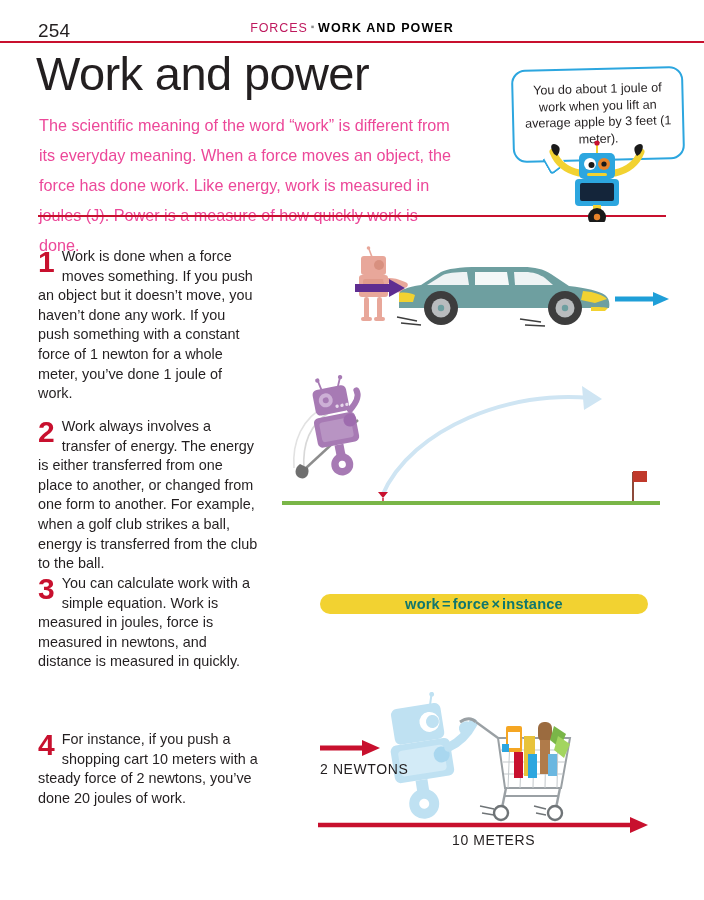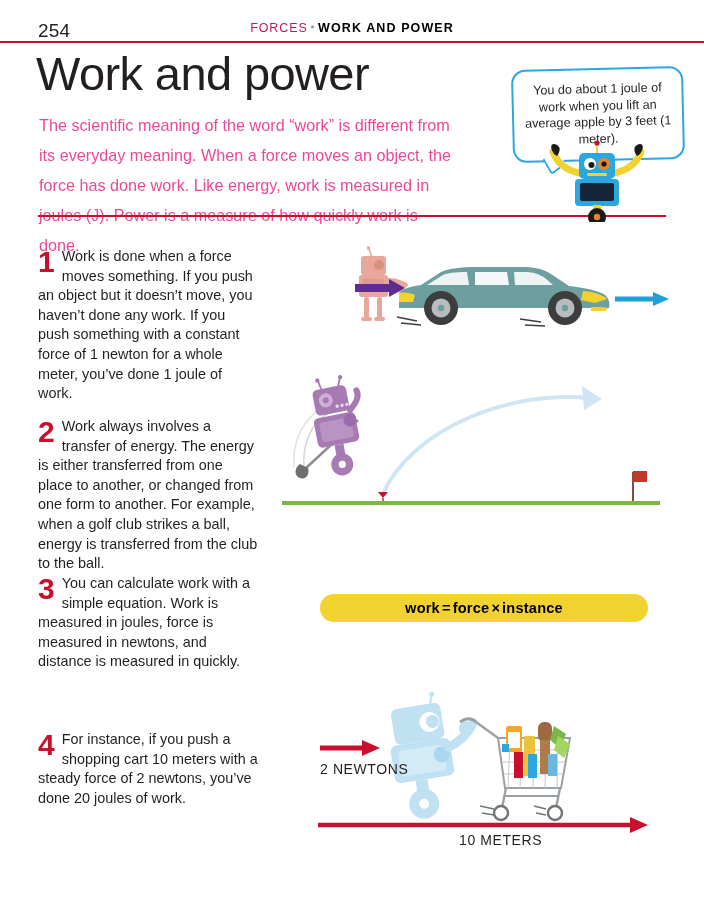--- a/index.html
+++ b/index.html
@@ -144,42 +144,42 @@
     transform: rotate(-36deg) skewX(-8deg);
     border-radius: 0 0 0 4px;
   }
 
   
   .equation-banner {
     position: absolute;
     left: 320px;
     top: 594px;
     width: 328px;
-    height: 28px;
+    height: 20px;
     background: #f2d231;
     border-radius: 14px;
     display: flex;
     align-items: center;
     justify-content: center;
     font-size: 14.6px;
     font-weight: bold;
-    color: #000000;
+    color: #0f766e;
     letter-spacing: 0.2px;
   }
   .equation-banner .eq-times { padding: 0 2px; font-weight: bold; }
 
   
   .measure-label {
     position: absolute;
     font-size: 14px;
     letter-spacing: 0.6px;
     color: #231f20;
   }
   .label-newtons { left: 320px; top: 761px; }
-  .label-meters  { left: 452px; top: 832px; margin-left: 7px; }
+  .label-meters  { left: 452px; top: 832px; }
 </style>
 </head>
 <body>
 
 <div class="page-number">254</div>
 
 <div class="running-head">
   <span class="rh-section">FORCES</span><span class="rh-dot">▪</span><span class="rh-topic">WORK AND POWER</span>
 </div>
 

